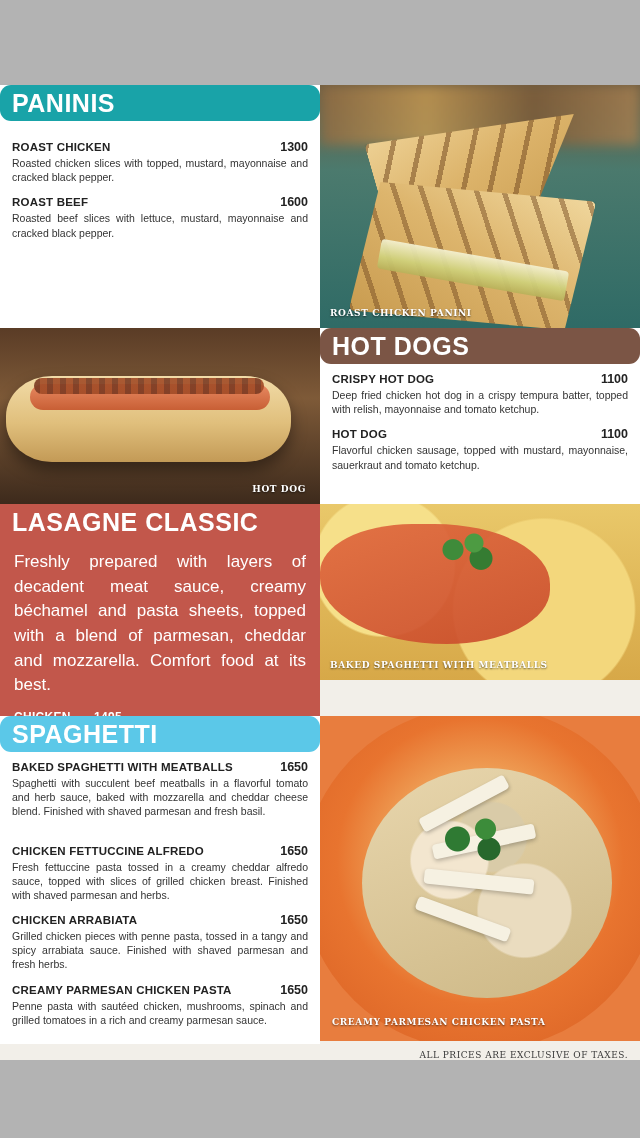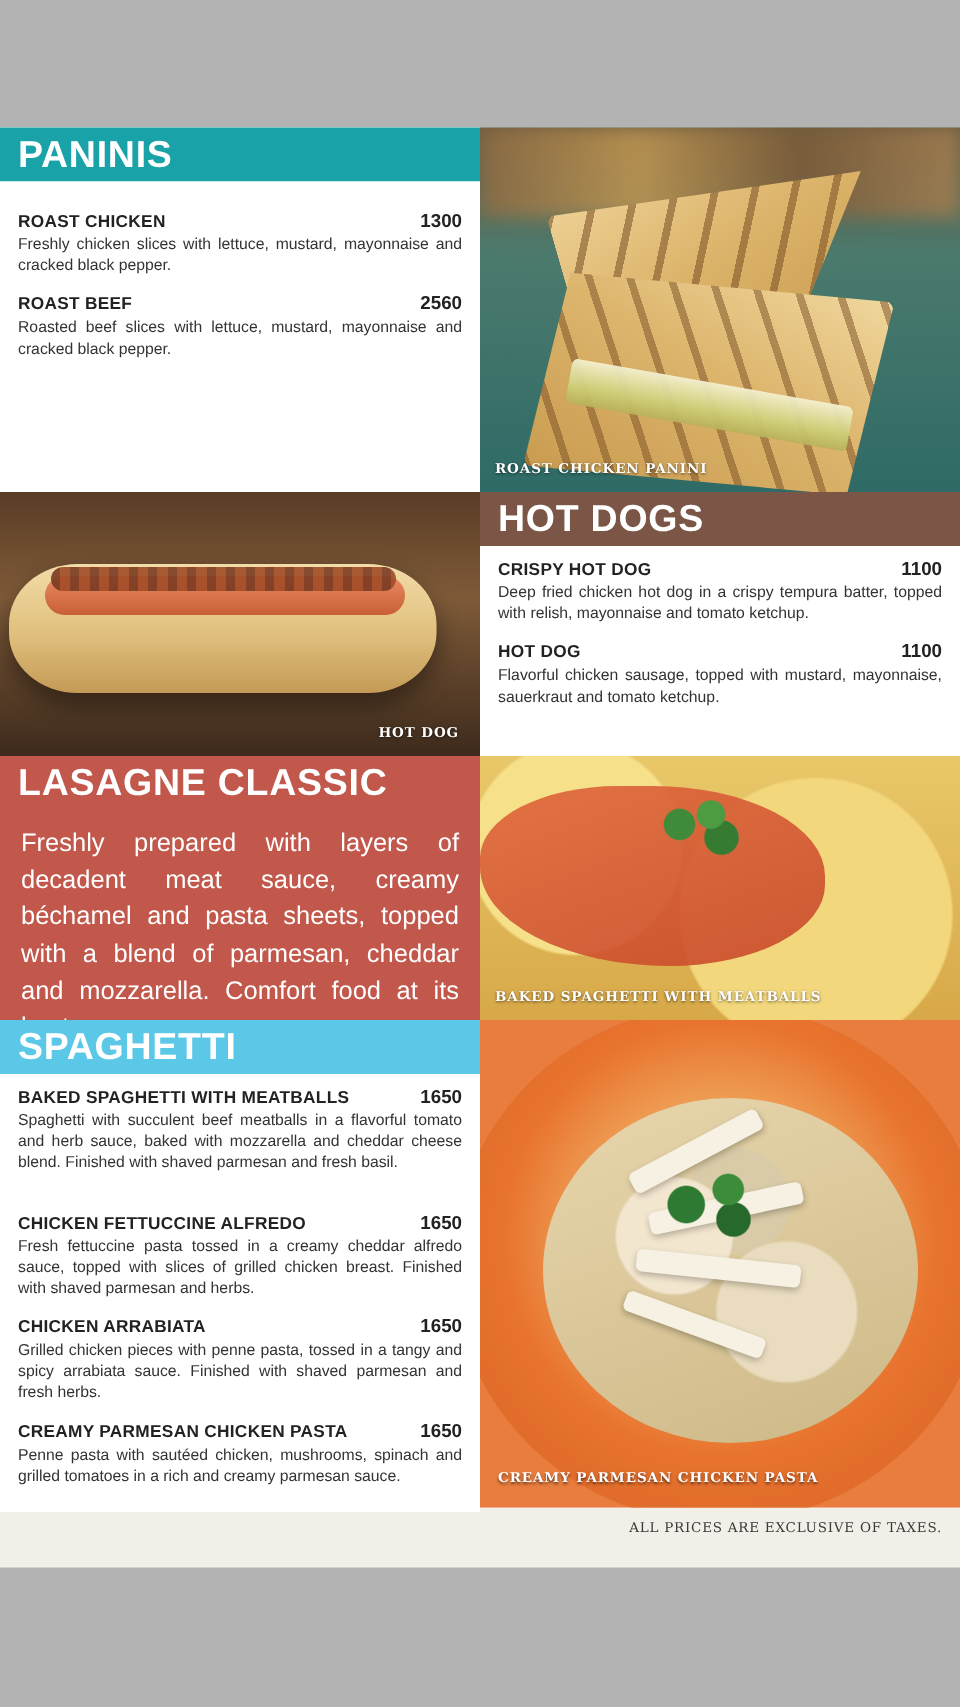--- a/index.html
+++ b/index.html
@@ -11,21 +11,21 @@
   }
   .page{
     position:absolute;left:0;top:85px;width:640px;height:960px;
     background:#f2efe9;
   }
   .cols{display:flex;width:640px;}
   .col{width:320px;}
   
   .bar{
     height:36px;display:flex;align-items:center;
-    padding:0 12px;box-sizing:border-box;
+    padding:0 12px;box-sizing:border-box;border-radius:11px;
   }
   .bar h2{
     margin:0;color:#fff;font-size:25px;font-weight:bold;
     letter-spacing:.5px;line-height:1;
   }
   .bar.teal{background:#19a3a8;}
   .bar.brown{background:#7b5545;}
   .bar.blue{background:#5bc8e8;}
   .bar.orange{background:#ef6a2a;}
   
@@ -113,21 +113,21 @@
     background:linear-gradient(180deg,#e88a62,#c85f35);
   }
   .relish{
     position:absolute;left:34px;top:50px;width:230px;height:16px;
     border-radius:10px;
     background:repeating-linear-gradient(90deg,#7a3a22 0 6px,#a14b26 6px 13px);
     opacity:.9;
   }
   
   .lasagne{
-    background:#c2574b;color:#fff;height:176px;box-sizing:border-box;
+    background:#c2574b;color:#fff;height:212px;box-sizing:border-box;
     padding:0;
   }
   .lasagne .bar h2{font-size:25px;}
   .lasagne-body{padding:10px 14px 0 14px;}
   .lasagne-body p{
     margin:0;font-size:17px;line-height:1.45;text-align:justify;color:#fff;
   }
   .lasagne-prices{margin-top:12px;}
   .lasagne-prices .lrow{
     display:flex;font-size:12px;font-weight:bold;margin-bottom:3px;
@@ -204,27 +204,27 @@
       <div class="items">
 
         <div class="item">
         </div>
 
         <div class="item">
           <div class="row">
             <span class="name">ROAST CHICKEN</span>
             <span class="price">1300</span>
           </div>
-          <div class="desc">Freshly chicken slices with lettuce, mustard, mayonnaise and cracked black pepper.</div>
+          <div class="desc">Roasted chicken slices with topped, mustard, mayonnaise and cracked black pepper.</div>
         </div>
 
         <div class="item">
           <div class="row">
             <span class="name">ROAST BEEF</span>
-            <span class="price">2560</span>
+            <span class="price">1600</span>
           </div>
           <div class="desc">Roasted beef slices with lettuce, mustard, mayonnaise and cracked black pepper.</div>
         </div>
 
       </div>
     </div>
 
     <div class="col photo panini-photo">
       <div class="bgblur"></div>
       <div class="stripe"></div>

